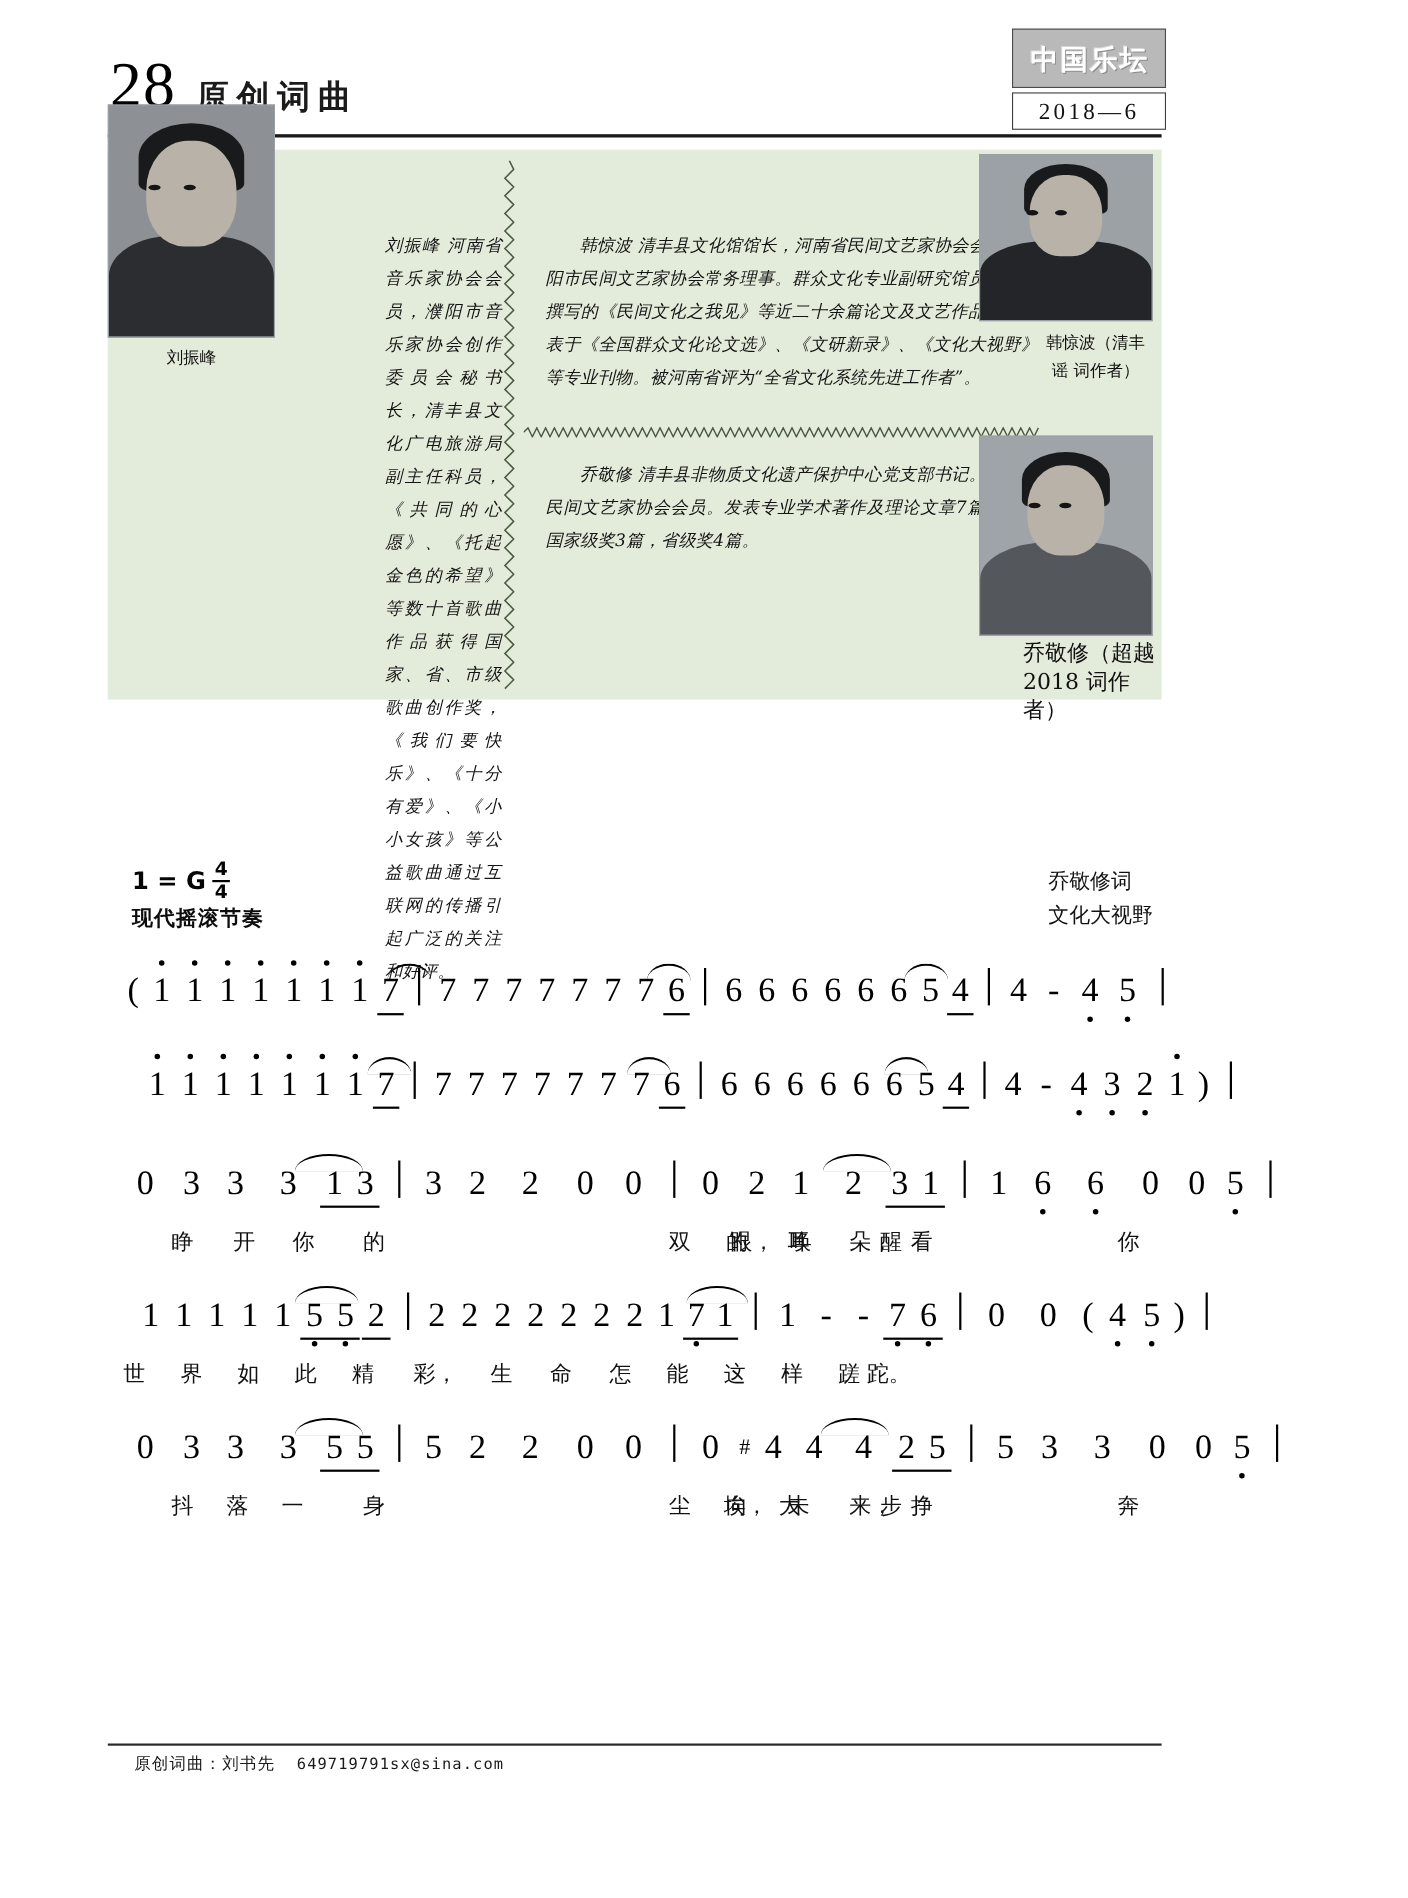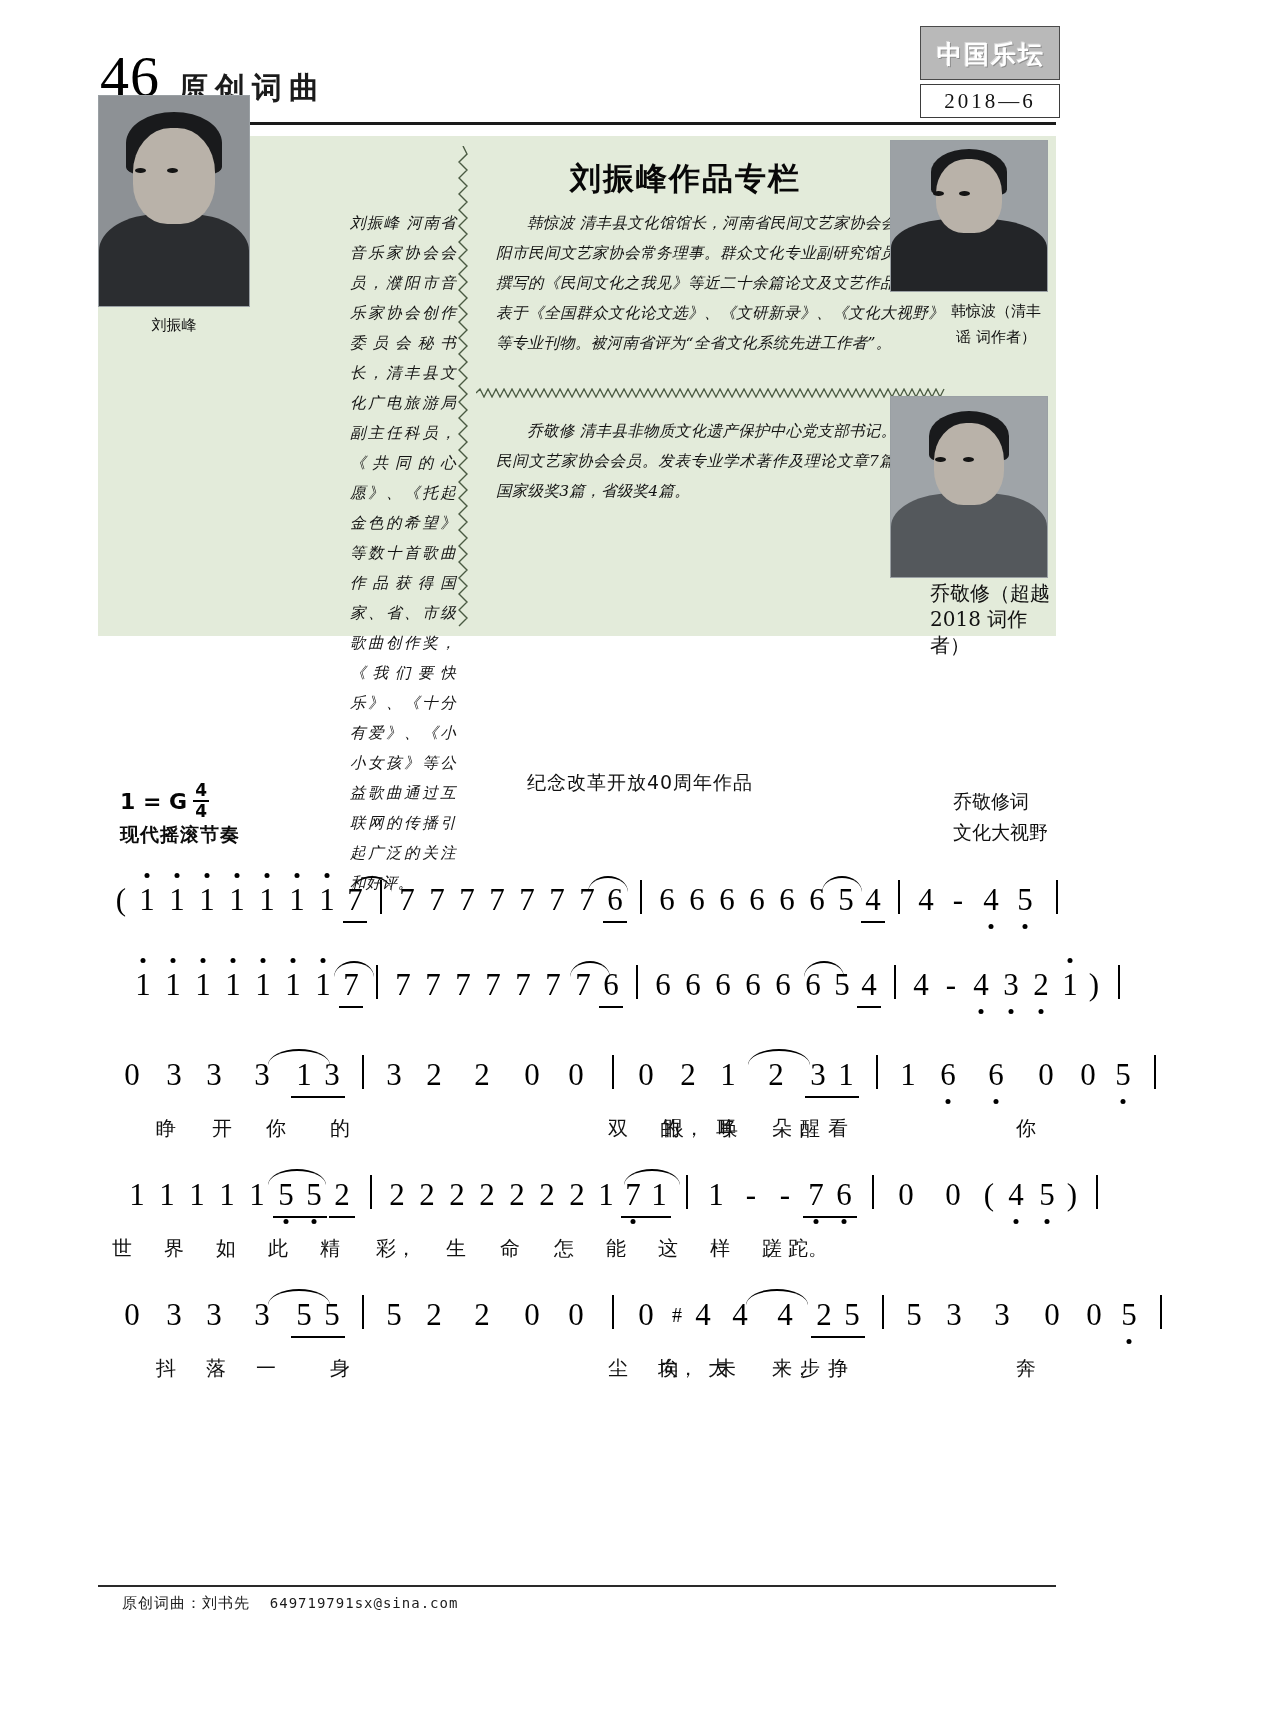--- a/index.html
+++ b/index.html
@@ -185,21 +185,21 @@
     font-family:"DejaVu Sans", sans-serif; font-size:15px; color:#1a1a1a; letter-spacing:1px;
   }
   .footer .mail { font-family:"DejaVu Sans Mono", monospace; font-size:14px; margin-left:14px; }
 </style>
 </head>
 <body>
 
 <div class="page">
 
   <div class="header">
-    <div class="pagenum">46</div>
+    <div class="pagenum">28</div>
     <div class="sectitle">原创词曲</div>
     <div class="headrule"></div>
     <div class="brandbox">
       <div class="brandlogo">
         <div class="cn">中国乐坛</div>
       </div>
       <div class="brandyear">2018—6</div>
     </div>
   </div>
 
@@ -209,21 +209,20 @@
 
     <svg class="divider-v" viewBox="0 0 10 482" preserveAspectRatio="none">
       <path d="M5 0 L9 8 L1 16 L9 24 L1 32 L9 40 L1 48 L9 56 L1 64 L9 72 L1 80 L9 88 L1 96 L9 104 L1 112 L9 120 L1 128 L9 136 L1 144 L9 152 L1 160 L9 168 L1 176 L9 184 L1 192 L9 200 L1 208 L9 216 L1 224 L9 232 L1 240 L9 248 L1 256 L9 264 L1 272 L9 280 L1 288 L9 296 L1 304 L9 312 L1 320 L9 328 L1 336 L9 344 L1 352 L9 360 L1 368 L9 376 L1 384 L9 392 L1 400 L9 408 L1 416 L9 424 L1 432 L9 440 L1 448 L9 456 L1 464 L9 472 L1 480" fill="none" stroke="#4a5a42" stroke-width="1.4"></path>
     </svg>
 
     <svg class="divider-h" viewBox="0 0 470 10" preserveAspectRatio="none">
       <path d="M0 5 L4 1 L8 9 L12 1 L16 9 L20 1 L24 9 L28 1 L32 9 L36 1 L40 9 L44 1 L48 9 L52 1 L56 9 L60 1 L64 9 L68 1 L72 9 L76 1 L80 9 L84 1 L88 9 L92 1 L96 9 L100 1 L104 9 L108 1 L112 9 L116 1 L120 9 L124 1 L128 9 L132 1 L136 9 L140 1 L144 9 L148 1 L152 9 L156 1 L160 9 L164 1 L168 9 L172 1 L176 9 L180 1 L184 9 L188 1 L192 9 L196 1 L200 9 L204 1 L208 9 L212 1 L216 9 L220 1 L224 9 L228 1 L232 9 L236 1 L240 9 L244 1 L248 9 L252 1 L256 9 L260 1 L264 9 L268 1 L272 9 L276 1 L280 9 L284 1 L288 9 L292 1 L296 9 L300 1 L304 9 L308 1 L312 9 L316 1 L320 9 L324 1 L328 9 L332 1 L336 9 L340 1 L344 9 L348 1 L352 9 L356 1 L360 9 L364 1 L368 9 L372 1 L376 9 L380 1 L384 9 L388 1 L392 9 L396 1 L400 9 L404 1 L408 9 L412 1 L416 9 L420 1 L424 9 L428 1 L432 9 L436 1 L440 9 L444 1 L448 9 L452 1 L456 9 L460 1 L464 9 L468 1" fill="none" stroke="#4a5a42" stroke-width="1.3"></path>
     </svg>
 
     <div class="bio-mid">
-      <div class="col-title">刘振峰作品专栏</div>
       <div class="bio-para" id="bio-han">韩惊波 清丰县文化馆馆长，河南省民间文艺家协会会员，濮阳市民间文艺家协会常务理事。群众文化专业副研究馆员职称。撰写的《民间文化之我见》等近二十余篇论文及文艺作品入选发表于《全国群众文化论文选》、《文研新录》、《文化大视野》等专业刊物。被河南省评为“全省文化系统先进工作者”。</div>
       <div class="bio-para" id="bio-qiao">乔敬修 清丰县非物质文化遗产保护中心党支部书记。河南省民间文艺家协会会员。发表专业学术著作及理论文章7篇，获得国家级奖3篇，省级奖4篇。</div>
     </div>
   </div>
 
   <div class="photo" id="photo-liu">
     <div class="torso" style="width:150px;height:92px;"></div>
     <div class="hair" style="top:16px;width:96px;height:62px;"></div>
     <div class="skin" style="top:32px;width:82px;height:96px;"></div>
     <div class="eye" style="left:36px;top:72px;"></div>
@@ -248,21 +247,20 @@
     <div class="hair" style="top:14px;width:80px;height:50px;"></div>
     <div class="skin" style="top:26px;width:70px;height:82px;"></div>
     <div class="eye" style="left:44px;top:60px;"></div>
     <div class="eye" style="left:72px;top:60px;"></div>
   </div>
   <div class="cap-qiao">
     <div>乔敬修（超越</div>
     <div>2018 词作者）</div>
   </div>
 
-  <div class="song-sub">纪念改革开放40周年作品</div>
 
   <div class="keysig">
     <span>1 = G</span>
     <span class="frac">
       <span class="num">4</span>
       <span class="den">4</span>
     </span>
   </div>
   <div class="tempo">现代摇滚节奏</div>
 

